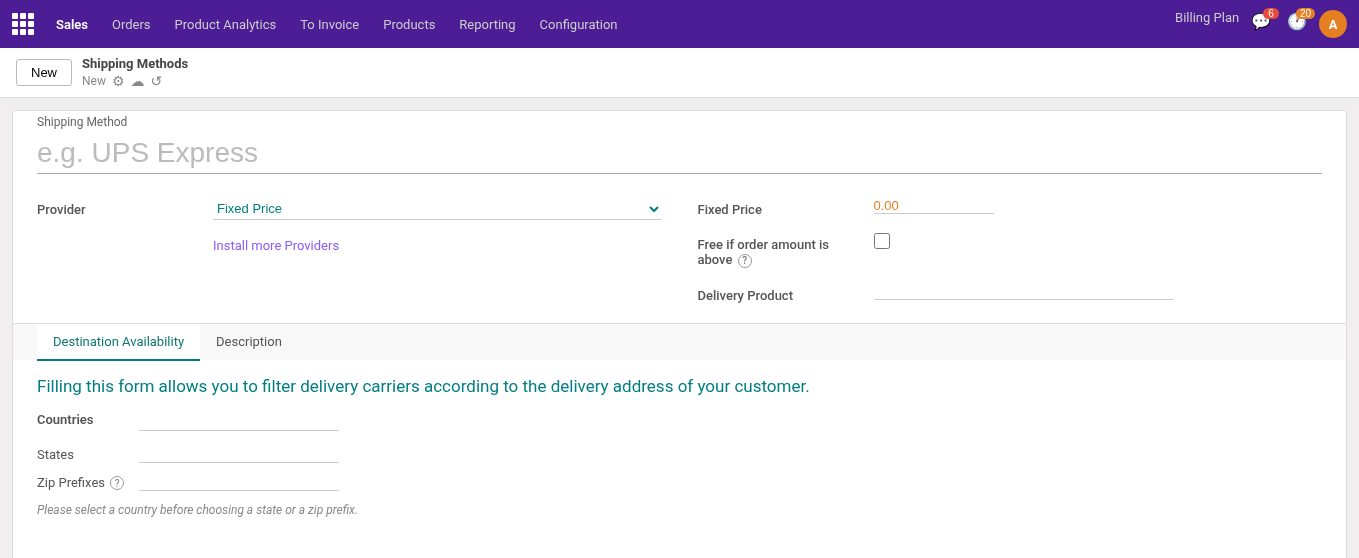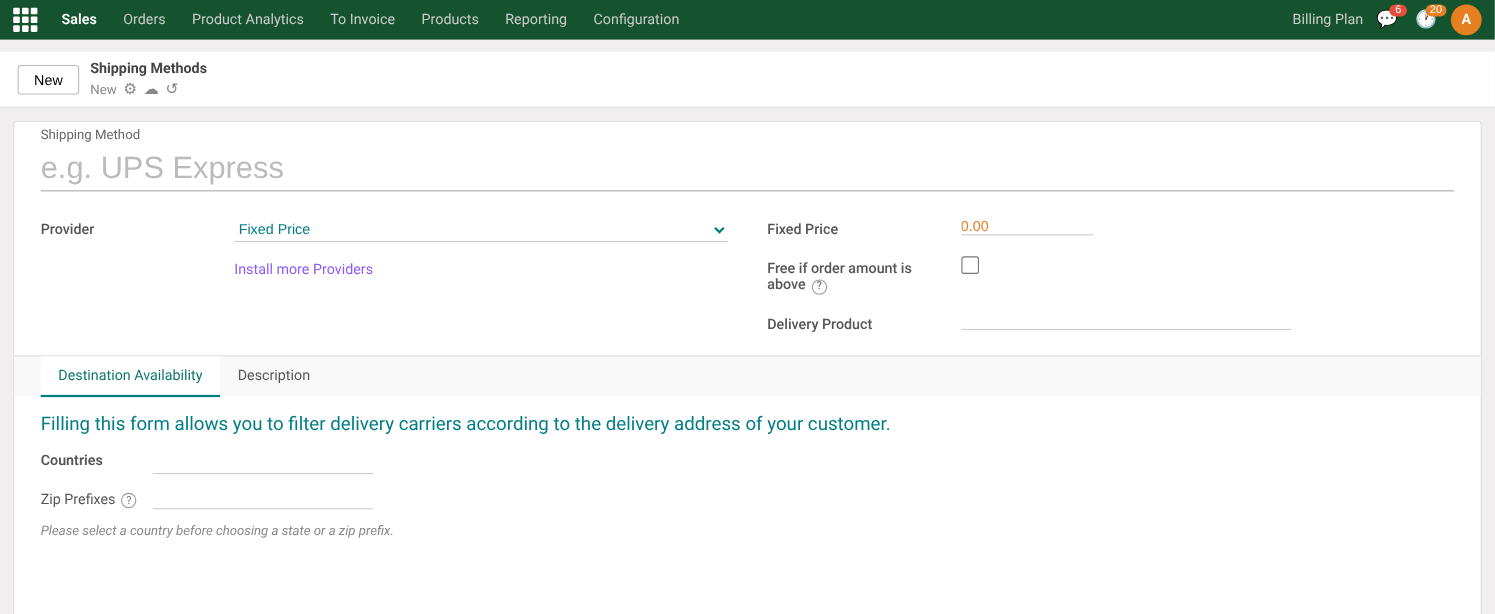--- a/index.html
+++ b/index.html
@@ -1,25 +1,25 @@
 <!DOCTYPE html>
 <html><head>
   <meta charset="utf-8">
   <style>
     * { box-sizing: border-box; margin: 0; padding: 0; }
     body { font-family: -apple-system, BlinkMacSystemFont, 'Segoe UI', Roboto, sans-serif; font-size: 14px; background: #f0eeee; }
 
     
     .topnav {
-      background: #14532d;
+      background: #4c1d95;
       color: #fff;
       display: flex;
       align-items: center;
       padding: 0 12px;
-      height: 36px;
+      height: 48px;
       gap: 4px;
     }
     .topnav-apps {
       display: flex;
       align-items: center;
       gap: 2px;
       margin-right: 8px;
       cursor: pointer;
     }
     .grid-icon {
@@ -34,21 +34,21 @@
       padding: 4px 10px;
       cursor: pointer;
       font-size: 13px;
       border-radius: 3px;
       white-space: nowrap;
     }
     .topnav-item.active { color: #fff; font-weight: 600; }
     .topnav-right {
       margin-left: auto;
       display: flex;
-      align-items: center;
+      align-items: flex-start;
       gap: 8px;
     }
     .billing-plan {
       color: #ccc;
       font-size: 13px;
       cursor: pointer;
     }
     .badge-btn {
       position: relative;
       background: none;
@@ -81,21 +81,20 @@
     }
 
     
     .toolbar {
       background: #fff;
       border-bottom: 1px solid #ddd;
       padding: 8px 16px;
       display: flex;
       align-items: center;
       gap: 10px;
-      margin-top: 11px;
     }
     .btn-new {
       border: 1px solid #bbb;
       background: #fff;
       padding: 5px 14px;
       cursor: pointer;
       border-radius: 3px;
       font-size: 13px;
       font-weight: 500;
     }
@@ -403,20 +402,24 @@
   </div>
 
   <div class="tab-content">
     <p class="hint-text">Filling this form allows you to filter delivery carriers according to the delivery address of your customer.</p>
 
     <div class="tab-field-row">
       <span class="tab-field-label section-label">Countries</span>
       <input class="tab-field-input" type="text" style="">
     </div>
 
+    <div class="tab-field-row">
+      <span class="tab-field-label">States</span>
+      <input class="tab-field-input" type="text" style="">
+    </div>
 
     <div class="tab-field-row">
       <span class="tab-field-label">
         <span>Zip Prefixes</span>
         <span class="question-mark">?</span>
       </span>
       <input class="tab-field-input" type="text" style="">
     </div>
 
     <p class="italic-hint">Please select a country before choosing a state or a zip prefix.</p>

